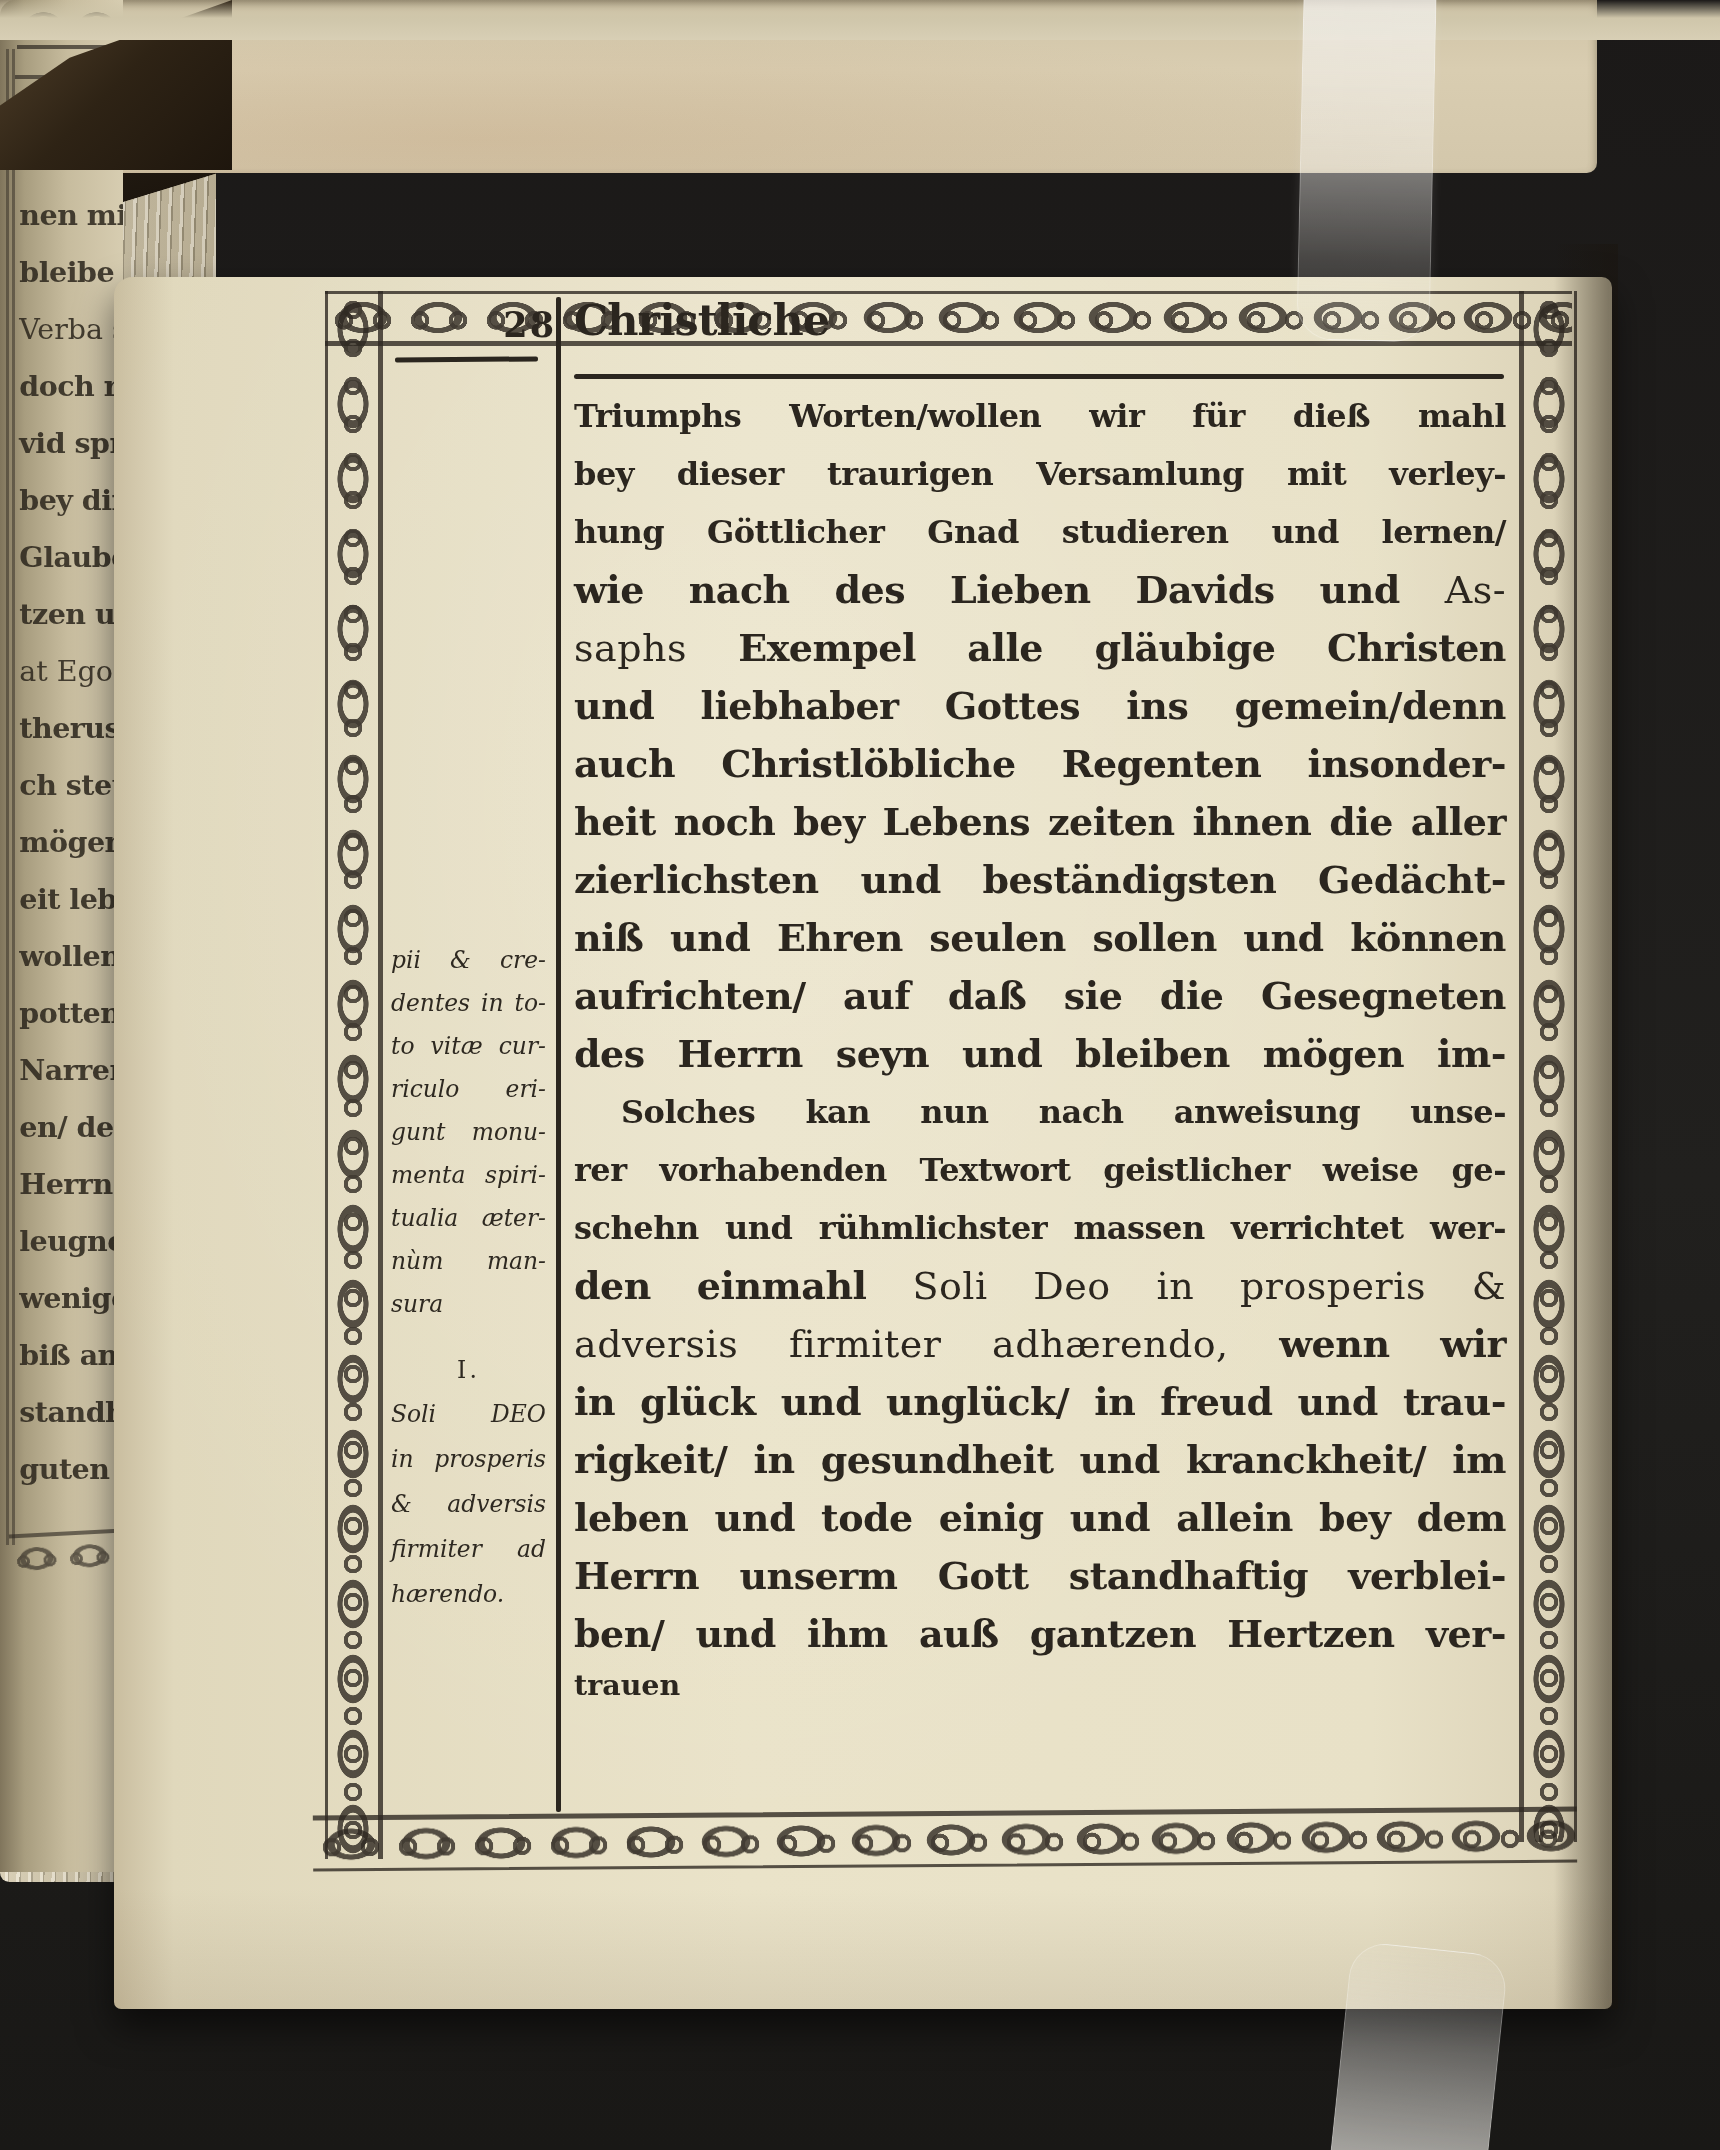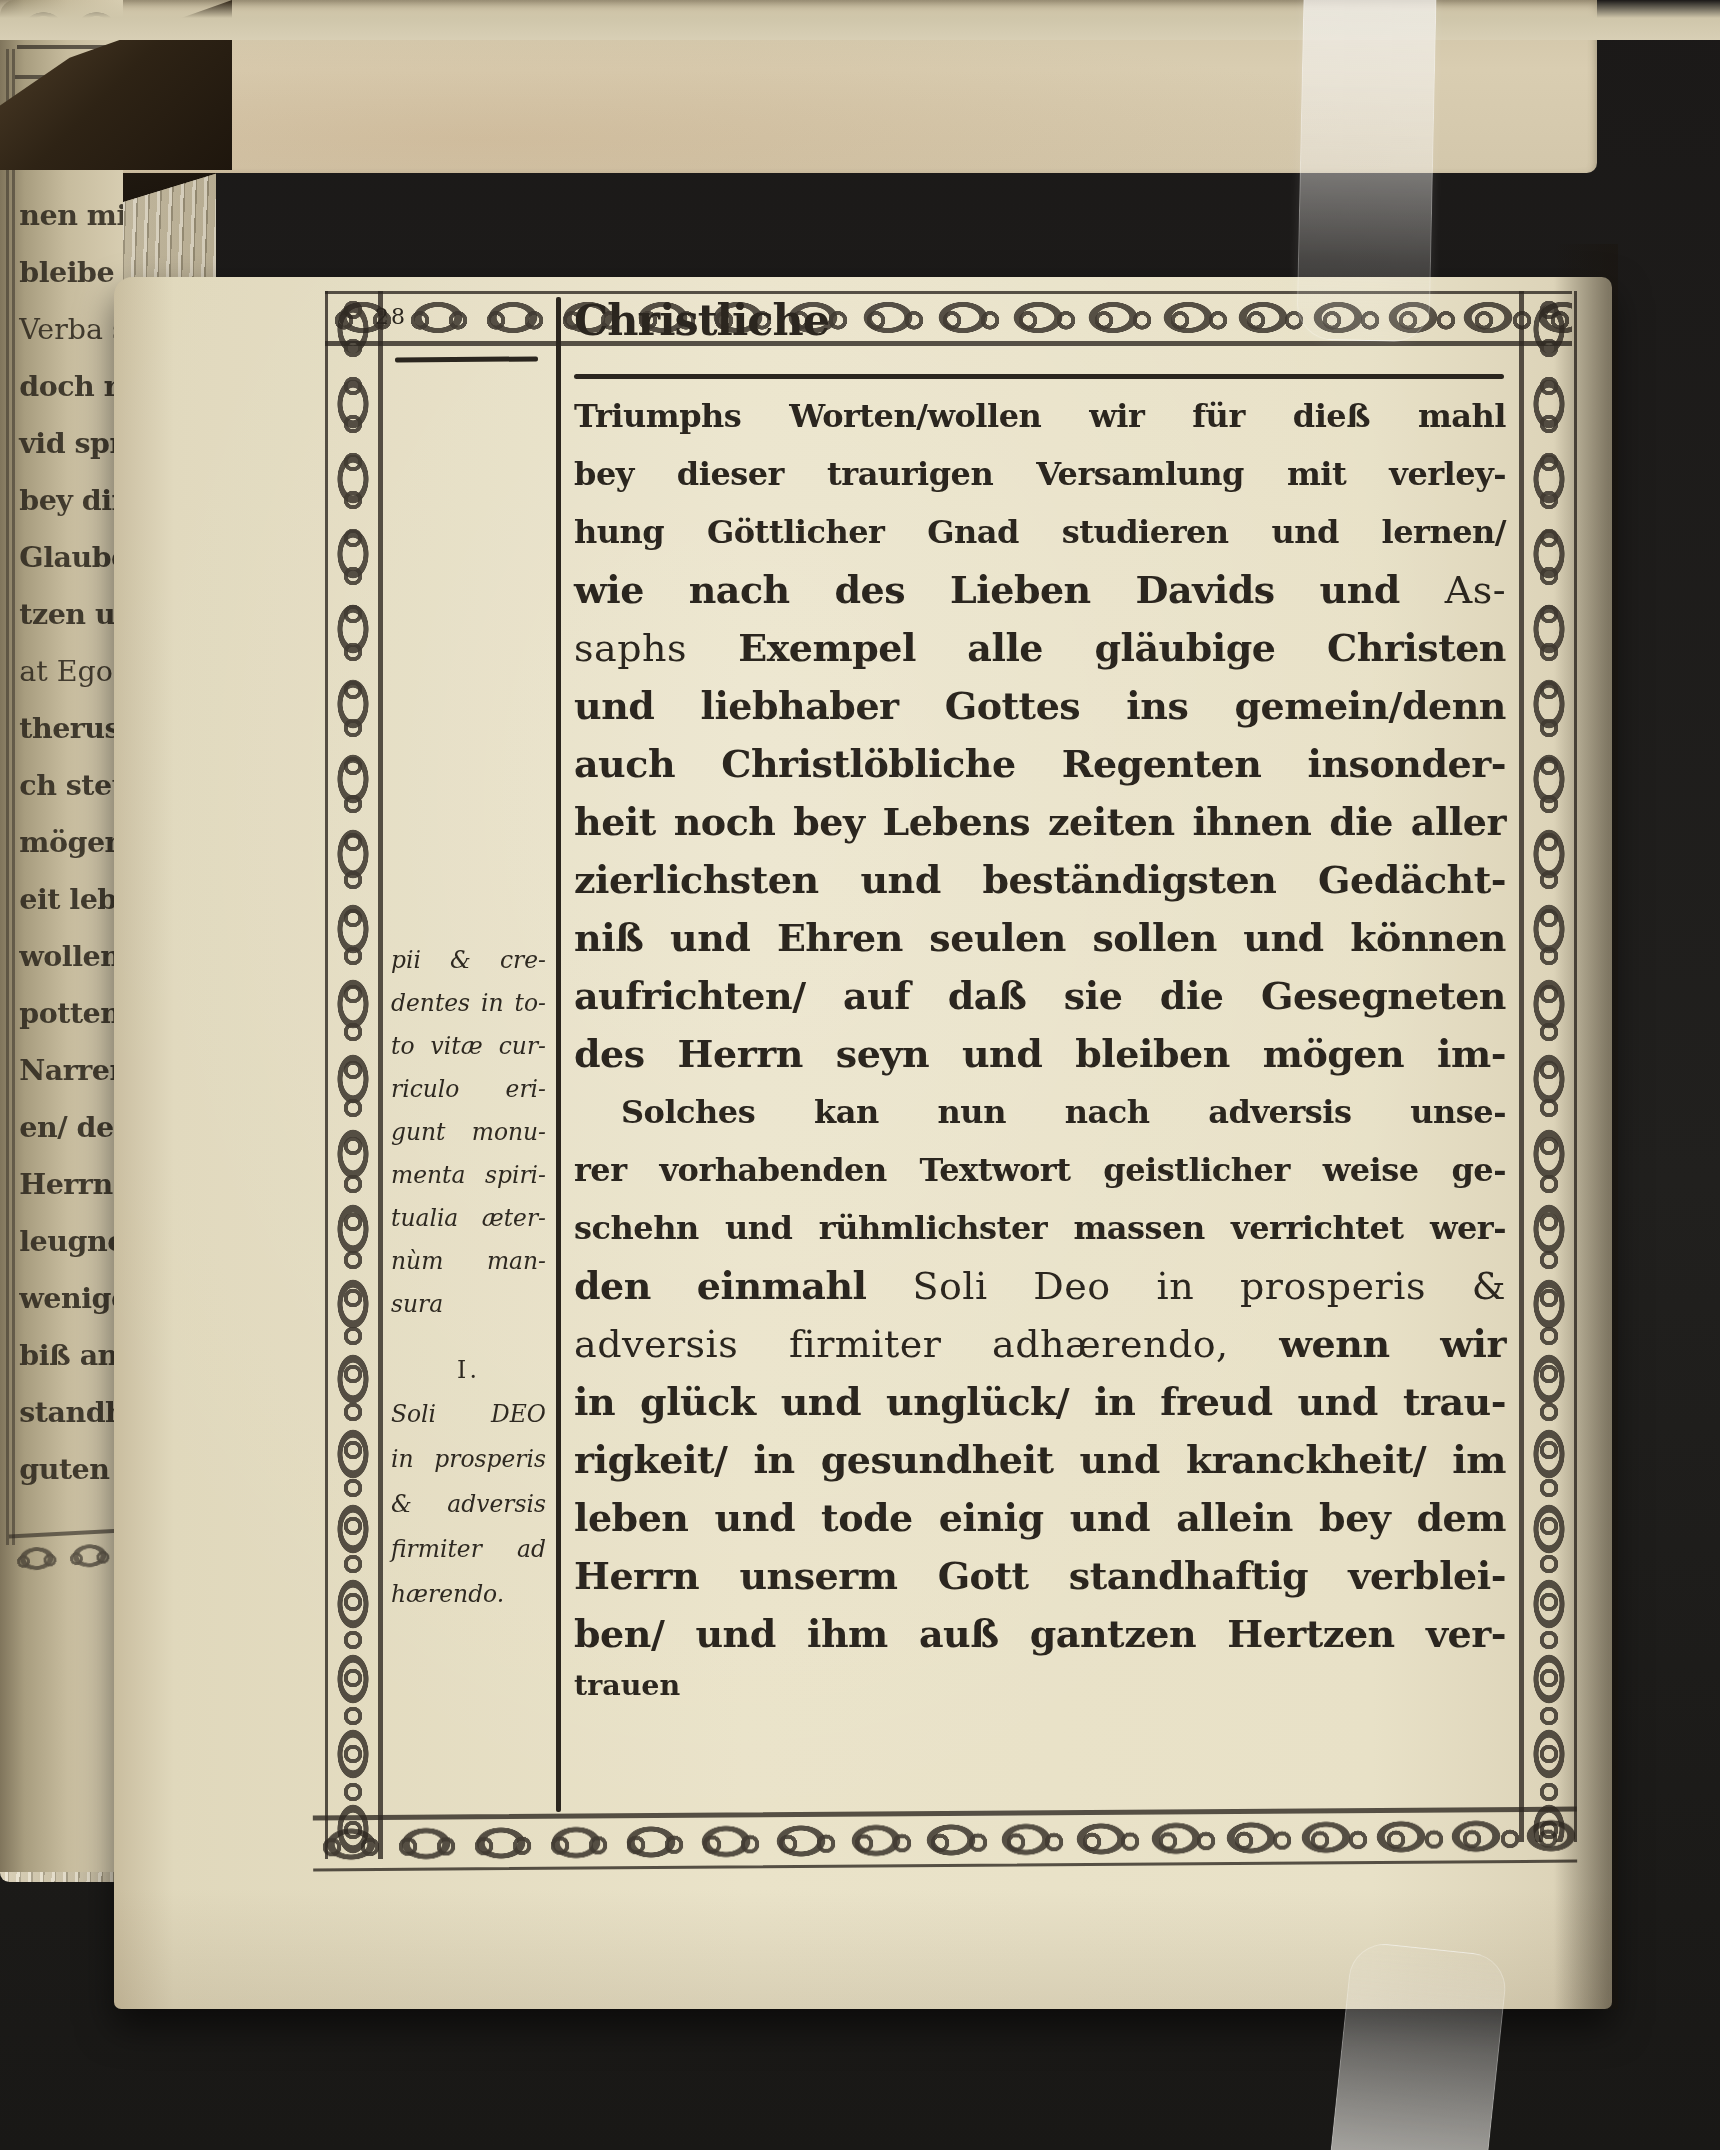--- a/index.html
+++ b/index.html
@@ -114,21 +114,21 @@
     background-image:
       radial-gradient(ellipse 17px 26.5px at 50% 38px, transparent 60%, var(--inkT) 63% 90%, transparent 93%),
       radial-gradient(circle 9.7px at 50% 19px, transparent 52%, var(--inkT) 56% 94%, transparent 98%);
     background-size: 100% 75px, 100% 38px;
   }
   .orn-top{ left:211px; top:14.2px; width:1247px; height:47px; border-top:3.6px solid var(--inkT); border-bottom:5.6px solid var(--inkT);}
   .orn-bottom{ left:199px; top:1534px; width:1264px; height:48px; border-top:5.1px solid var(--inkT); border-bottom:3.6px solid var(--inkT); transform: rotate(-0.4deg);}
   .orn-left{ left:211px; top:14.2px; width:50px; height:1568px; border-left:3.6px solid var(--inkT); border-right:5.6px solid var(--inkT);}
   .orn-right{ left:1405px; top:14.2px; width:50px; height:1551px; border-left:5.6px solid var(--inkT); border-right:3.6px solid var(--inkT);}
 
-  .pagenum{ left:261px; top:26.5px; width:181px; text-align:left; font-size:22px; font-weight:400; letter-spacing:2px;}
+  .pagenum{ left:261px; top:26.5px; width:181px; text-align:right; font-size:35px; font-weight:700; letter-spacing:2px;}
   .rule-short{ left:281px; top:80px; width:143px; height:4.6px; background:var(--ink); border-radius:2px; transform:rotate(-0.5deg);}
   .title{ left:460px; top:18.3px; width:931px; text-align:left; font-size:43px; font-weight:700; letter-spacing:-1px;}
   .rule-long{ left:460px; top:97px; width:930px; height:5.1px; background:var(--ink); border-radius:2.5px;}
   .divider{ left:442px; top:20.3px; width:4.6px; height:1515px; background:var(--ink); border-radius:2px;}
 
   .margin-note{ left:277px; width:155px; font-style:italic; font-size:23.4px; line-height:43px;
     text-align:justify; text-align-last:justify; letter-spacing:0; color:#2e2921;}
   .mn-1{ top:662px; }
   .mn-2{ top:1078px; line-height:45px;}
   .mline.nj, .nj{ text-align-last:left; }
@@ -243,21 +243,21 @@
           <div class="bodyline sz-s"><span class="seg-de">hung Göttlicher Gnad studieren und lernen/</span></div>
           <div class="bodyline sz-l"><span class="seg-de">wie nach des Lieben Davids und </span><span class="seg-la">As-</span></div>
           <div class="bodyline sz-l"><span class="seg-la">saphs </span><span class="seg-de">Exempel alle gläubige Christen</span></div>
           <div class="bodyline sz-l"><span class="seg-de">und liebhaber Gottes ins gemein/denn</span></div>
           <div class="bodyline sz-l"><span class="seg-de">auch Christlöbliche Regenten insonder-</span></div>
           <div class="bodyline sz-l"><span class="seg-de">heit noch bey Lebens zeiten ihnen die aller</span></div>
           <div class="bodyline sz-l"><span class="seg-de">zierlichsten und beständigsten Gedächt-</span></div>
           <div class="bodyline sz-l"><span class="seg-de">niß und Ehren seulen sollen und können</span></div>
           <div class="bodyline sz-l"><span class="seg-de">aufrichten/ auf daß sie die Gesegneten</span></div>
           <div class="bodyline sz-l"><span class="seg-de">des Herrn seyn und bleiben mögen im-</span></div>
-          <div class="bodyline sz-s indent"><span class="seg-de">Solches kan nun nach adversis unse-</span></div>
+          <div class="bodyline sz-s indent"><span class="seg-de">Solches kan nun nach anweisung unse-</span></div>
           <div class="bodyline sz-s"><span class="seg-de">rer vorhabenden Textwort geistlicher weise ge-</span></div>
           <div class="bodyline sz-s"><span class="seg-de">schehn und rühmlichster massen verrichtet wer-</span></div>
           <div class="bodyline sz-l"><span class="seg-de">den einmahl </span><span class="seg-la">Soli Deo in prosperis &amp;</span></div>
           <div class="bodyline sz-l"><span class="seg-la">adversis firmiter adhærendo, </span><span class="seg-de">wenn wir</span></div>
           <div class="bodyline sz-l"><span class="seg-de">in glück und unglück/ in freud und trau-</span></div>
           <div class="bodyline sz-l"><span class="seg-de">rigkeit/ in gesundheit und kranckheit/ im</span></div>
           <div class="bodyline sz-l"><span class="seg-de">leben und tode einig und allein bey dem</span></div>
           <div class="bodyline sz-l"><span class="seg-de">Herrn unserm Gott standhaftig verblei-</span></div>
           <div class="bodyline sz-l"><span class="seg-de">ben/ und ihm auß gantzen Hertzen ver-</span></div>
         </div>

